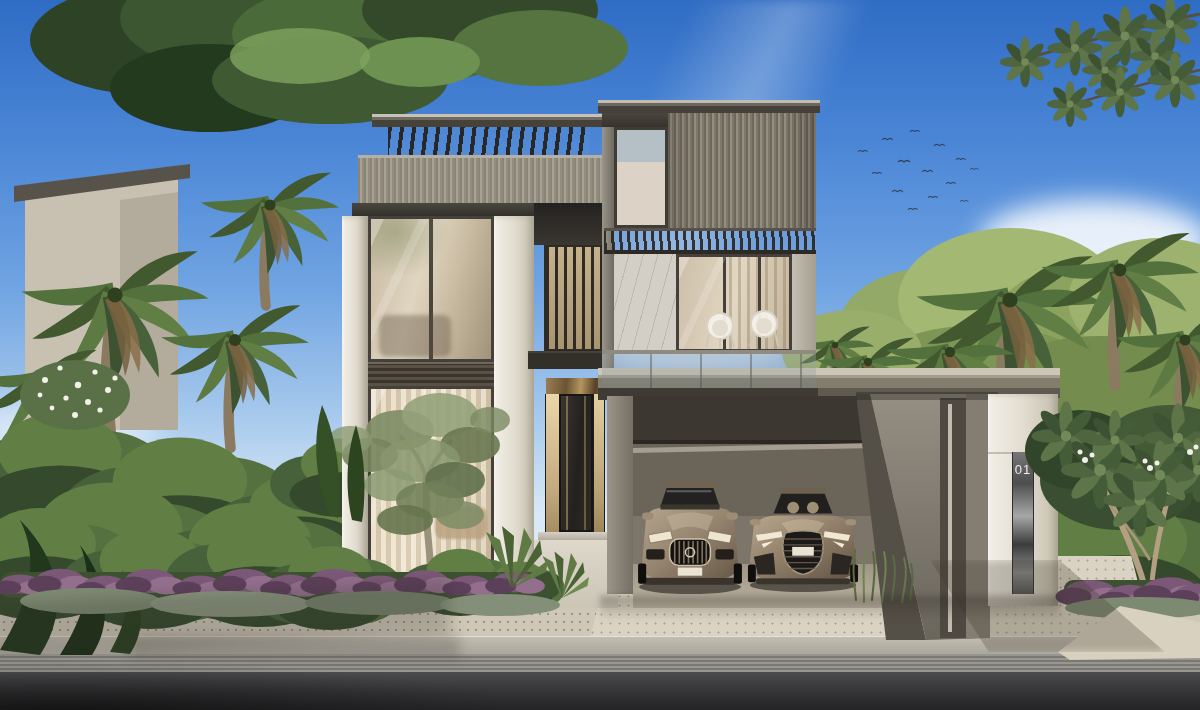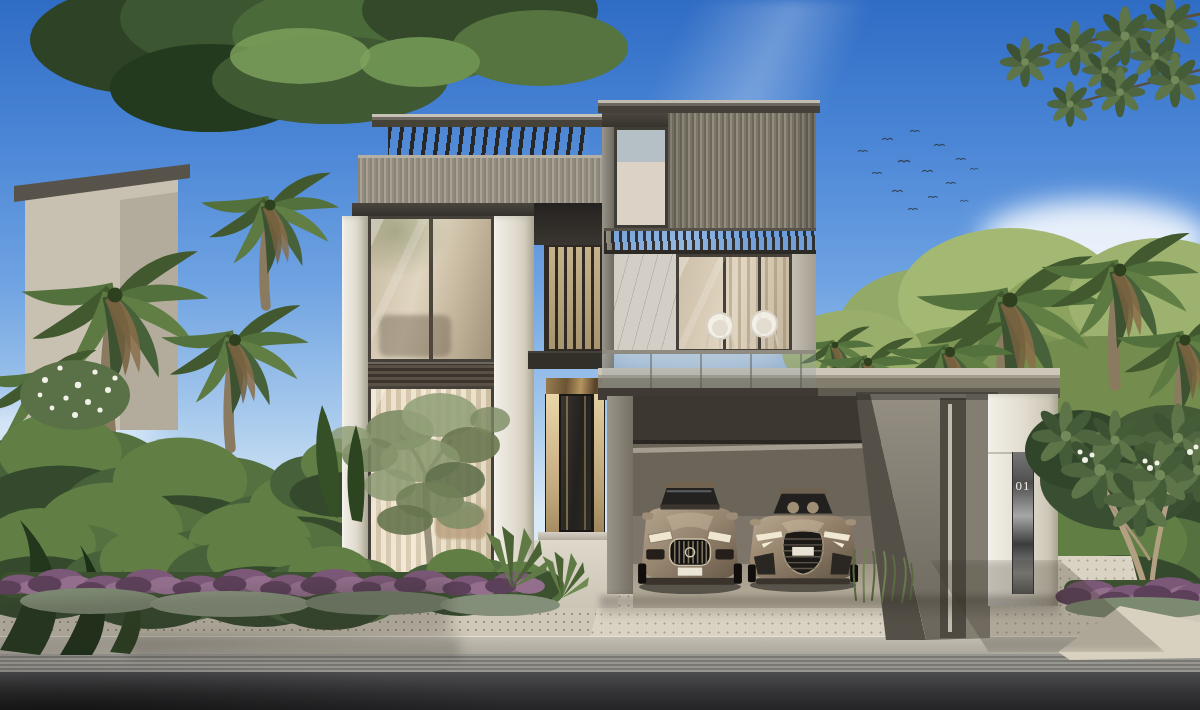--- a/index.html
+++ b/index.html
@@ -16,21 +16,21 @@
     background-image:radial-gradient(circle,rgba(95,88,74,.4) .8px,transparent 1.3px);
     background-size:9px 9px;}
   .cream{background:linear-gradient(90deg,#f2efe7,#e2ddd0 50%,#c5bfae);
     box-shadow:inset -4px 0 6px rgba(90,85,70,.28),inset 2px 0 2px rgba(255,255,255,.45);}
   .ribs{background-color:#868072;background-image:repeating-linear-gradient(90deg,#6e685c 0 2px,#948e80 2px 4px,#7e7869 4px 6px);}
   .ribs-light{background-color:#98927f;background-image:repeating-linear-gradient(90deg,#8a8476 0 2px,#a8a294 2px 4px,#938d7f 4px 6px);}
   .glass{position:absolute;border:3px solid var(--glass-frame,#45403a);box-sizing:border-box;}
   .glass::after{content:"";position:absolute;inset:0;pointer-events:none;
     background:linear-gradient(115deg,rgba(255,255,255,.30) 0 7%,transparent 7% 26%,rgba(255,255,255,.16) 26% 31%,transparent 31%);}
   .shadow{pointer-events:none;}
-  #unitnum{display:block;text-align:center;margin-top:26px;font-size:13px;color:#efece4;letter-spacing:1px;font-family:Liberation Serif, serif;}
+  #unitnum{display:block;text-align:center;margin-top:10px;font-size:13px;color:#efece4;letter-spacing:1px;}
 </style>
 </head>
 <body>
 
 <div id="stage">
 
   <div class="abs sky"></div>
   <div class="abs streak"></div>
   <div class="abs cloud" style="left:980px;top:200px;width:230px;height:80px;filter:blur(13px);opacity:.85;"></div>
   <div class="abs cloud" style="left:1060px;top:290px;width:220px;height:100px;filter:blur(15px);opacity:.8;"></div>

